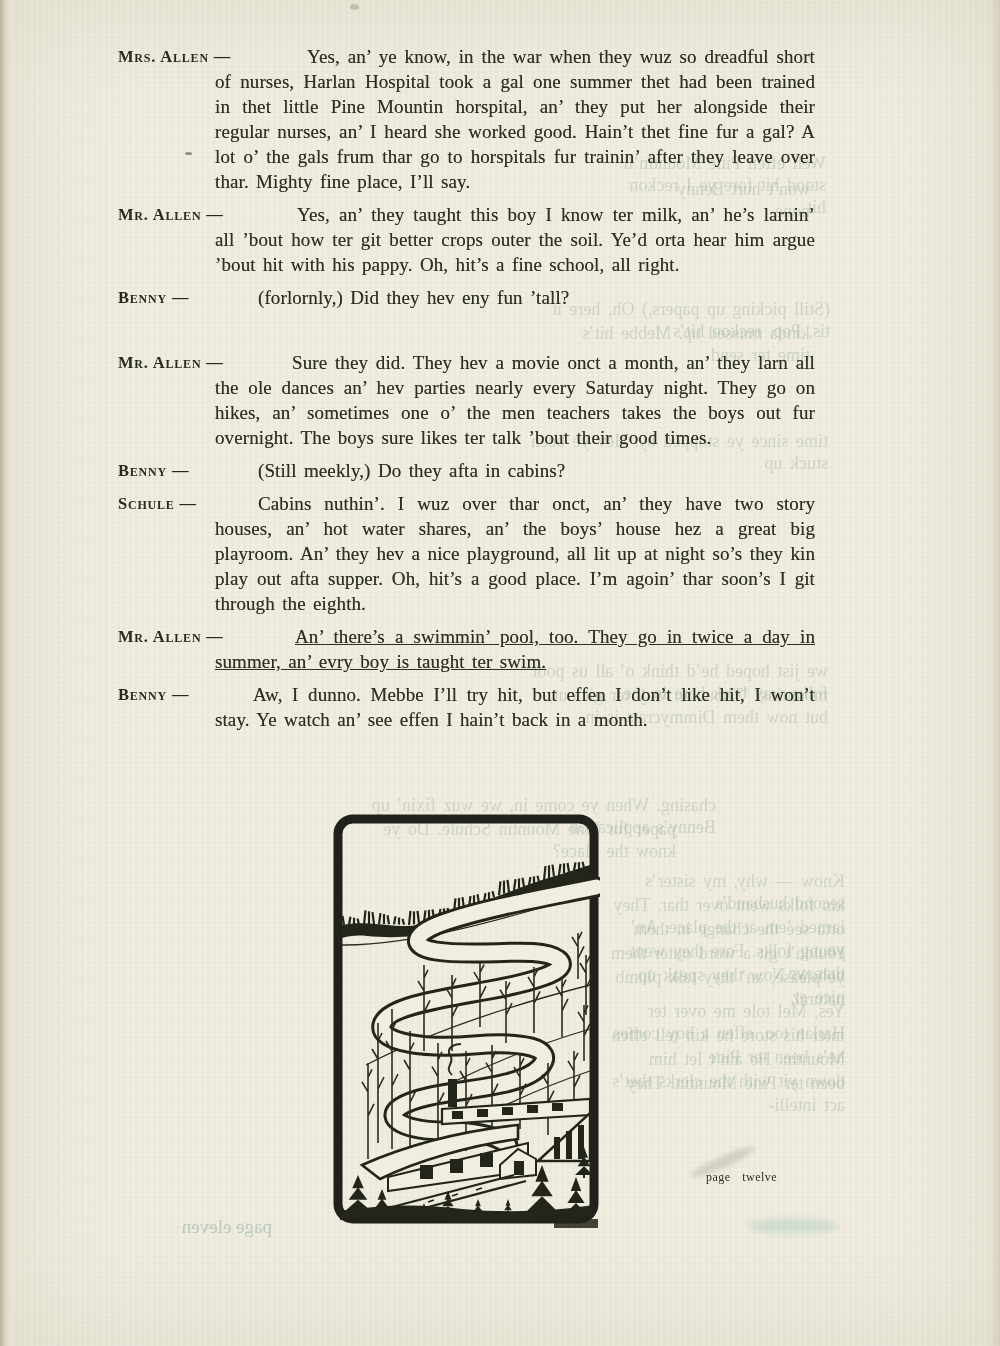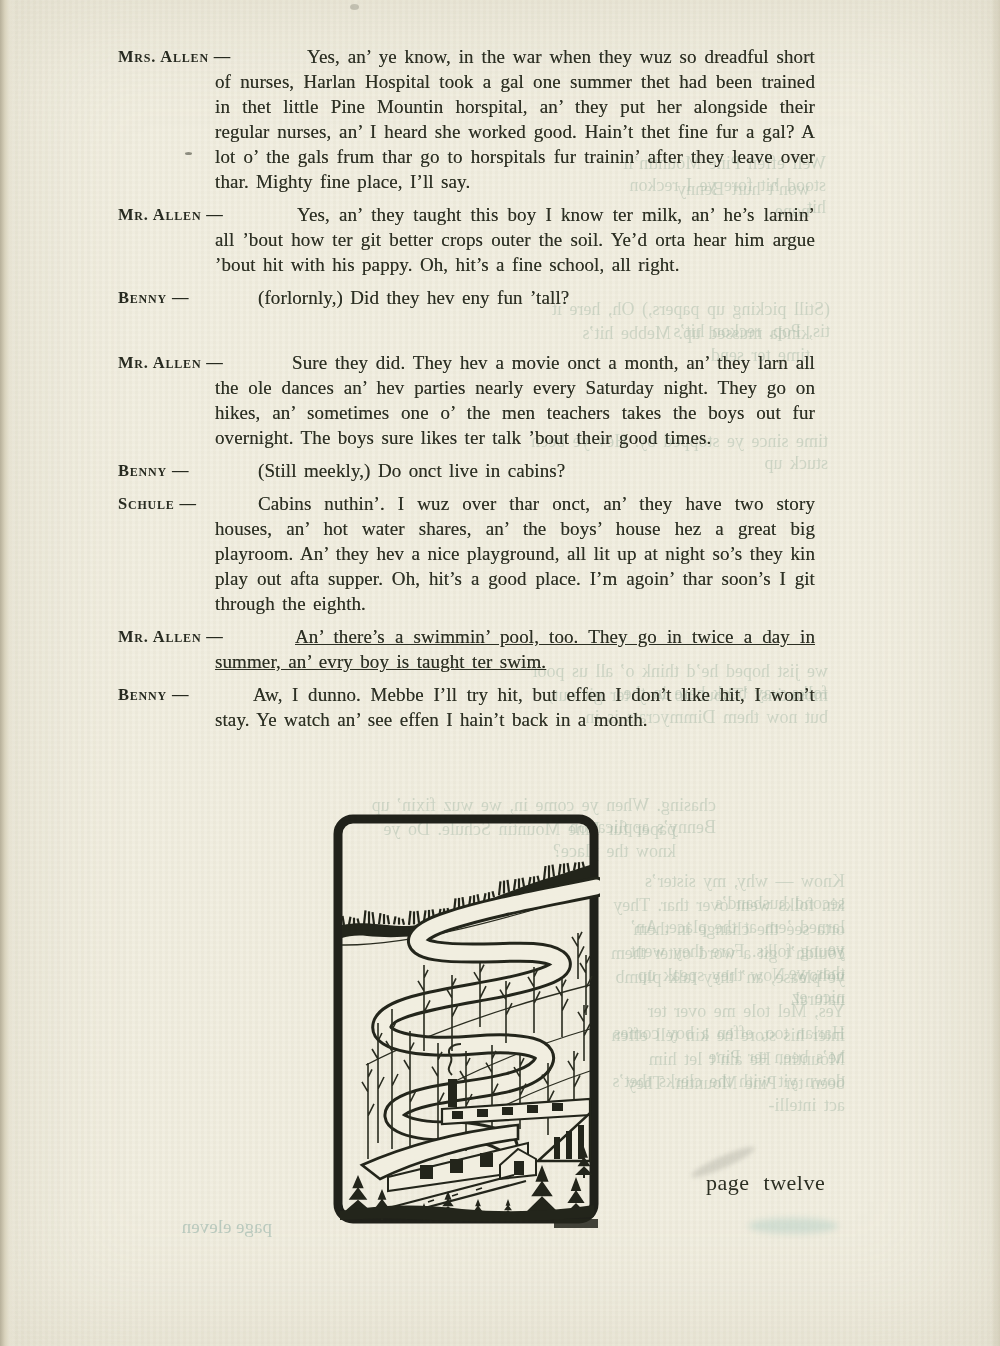--- a/index.html
+++ b/index.html
@@ -28,21 +28,21 @@
   .content{position:absolute;left:118px;top:36px;width:697px;color:#2c2f23;}
   .content p{margin:0;}
   .cont-line{margin-left:97px !important;font-size:19px;line-height:25px;word-spacing:2px;}
   .speech{position:relative;margin-top:8px;}
   .speaker{position:absolute;left:0;top:0;font-variant:small-caps;font-weight:700;
     font-size:16.5px;letter-spacing:.8px;line-height:25px;color:#272a20;white-space:nowrap;}
   .speech .body{padding-left:97px;font-size:19px;line-height:25px;
     text-align:justify;word-spacing:2.5px;letter-spacing:.1px;
     text-shadow:0 0 .4px rgba(44,47,35,.6);}
   .it{}
-  .pagenum{position:absolute;left:706px;top:1170px;font-size:22px;color:#2c2f23;
+  .pagenum{position:absolute;left:706px;top:1170px;font-size:12px;color:#2c2f23;
     word-spacing:8px;letter-spacing:.5px;}
   
   .illus{position:absolute;left:332px;top:813px;width:268px;height:424px;}
 </style>
 </head>
 <body>
 
 <div class="page">
   <div class="edge-left"></div>
   <div class="edge-right"></div>
@@ -87,21 +87,21 @@
         <div class="speech">
           <span class="speaker">Benny —</span>
           <p class="body" style="text-indent: 43px;"><span class="it">(forlornly,)</span><span> Did they hev eny fun ’tall?</span></p>
         </div>
         <div class="speech">
           <span class="speaker">Mr. Allen —</span>
           <p class="body" style="text-indent: 77px; margin-top: 40px;"><span>Sure they did. They hev a movie onct a month, an’ they larn all the ole dances an’ hev parties nearly every Saturday night. They go on hikes, an’ sometimes one o’ the men teachers takes the boys out fur overnight. The boys sure likes ter talk ’bout their good times.</span></p>
         </div>
         <div class="speech">
           <span class="speaker">Benny —</span>
-          <p class="body" style="text-indent: 43px;"><span class="it">(Still meekly,)</span><span> Do onct live in cabins?</span></p>
+          <p class="body" style="text-indent: 43px;"><span class="it">(Still meekly,)</span><span> Do they afta in cabins?</span></p>
         </div>
         <div class="speech">
           <span class="speaker">Schule —</span>
           <p class="body" style="text-indent: 43px;"><span>Cabins nuthin’. I wuz over thar onct, an’ they have two story houses, an’ hot water shares, an’ the boys’ house hez a great big playroom. An’ they hev a nice playground, all lit up at night so’s they kin play out afta supper. Oh, hit’s a good place. I’m agoin’ thar soon’s I git through the eighth.</span></p>
         </div>
         <div class="speech">
           <span class="speaker">Mr. Allen —</span>
           <p class="body" style="text-indent: 80px; text-decoration: underline;"><span>An’ there’s a swimmin’ pool, too. They go in twice a day in summer, an’ evry boy is taught ter swim.</span></p>
         </div>
         <div class="speech">

